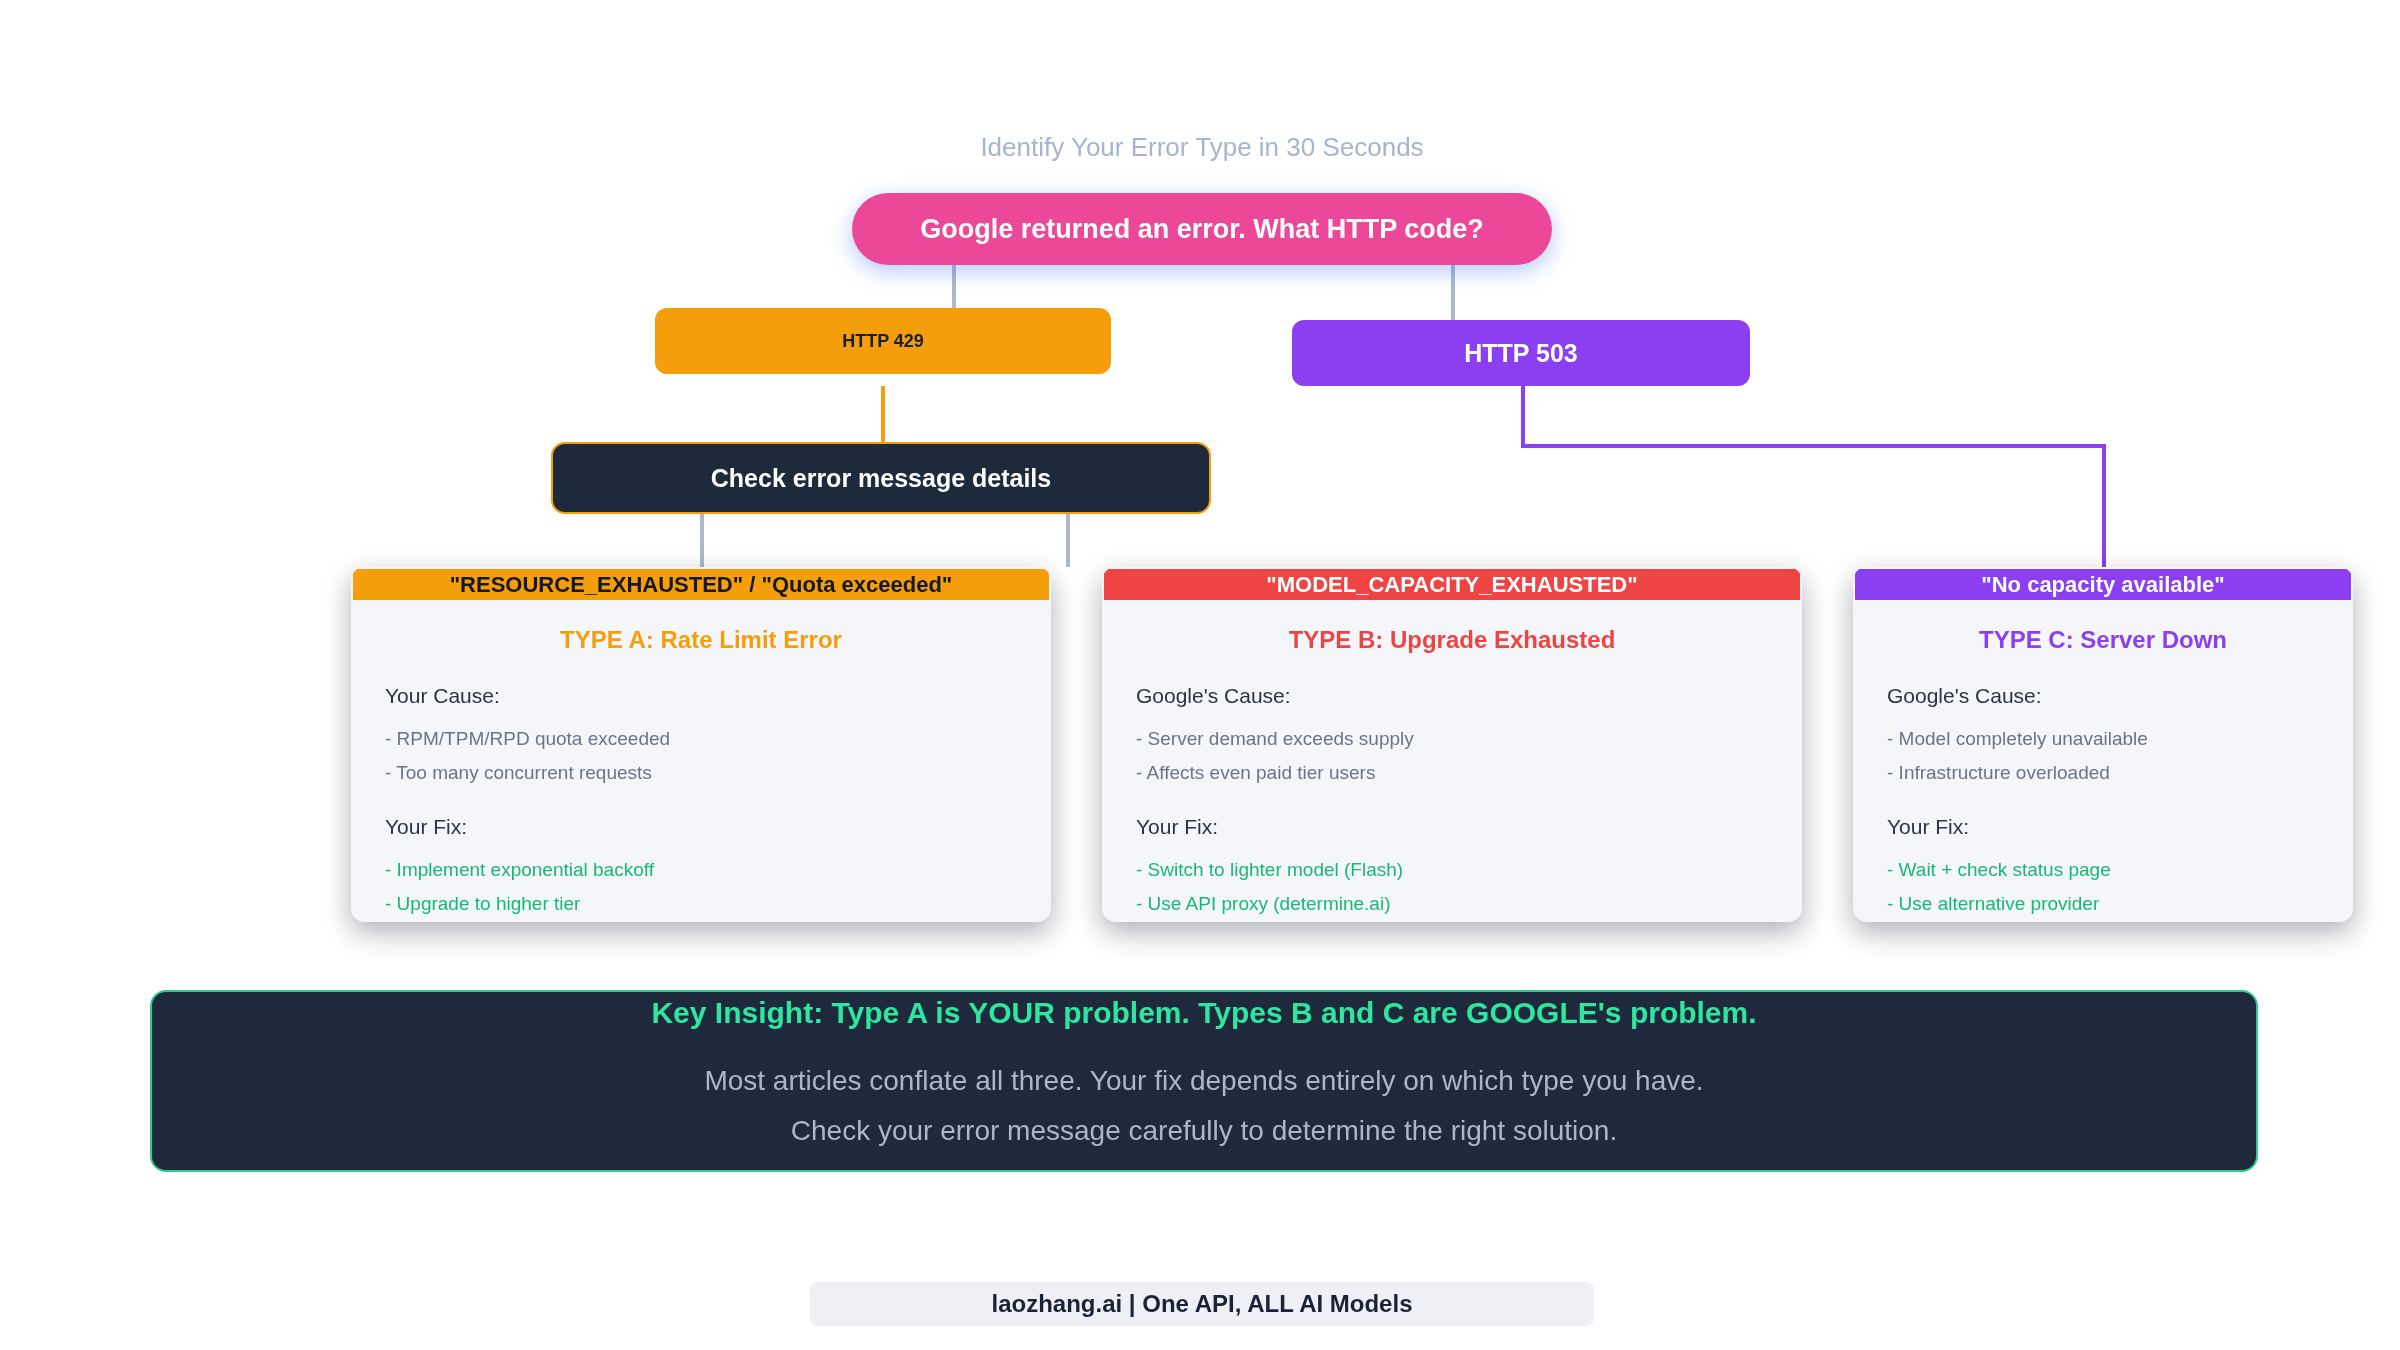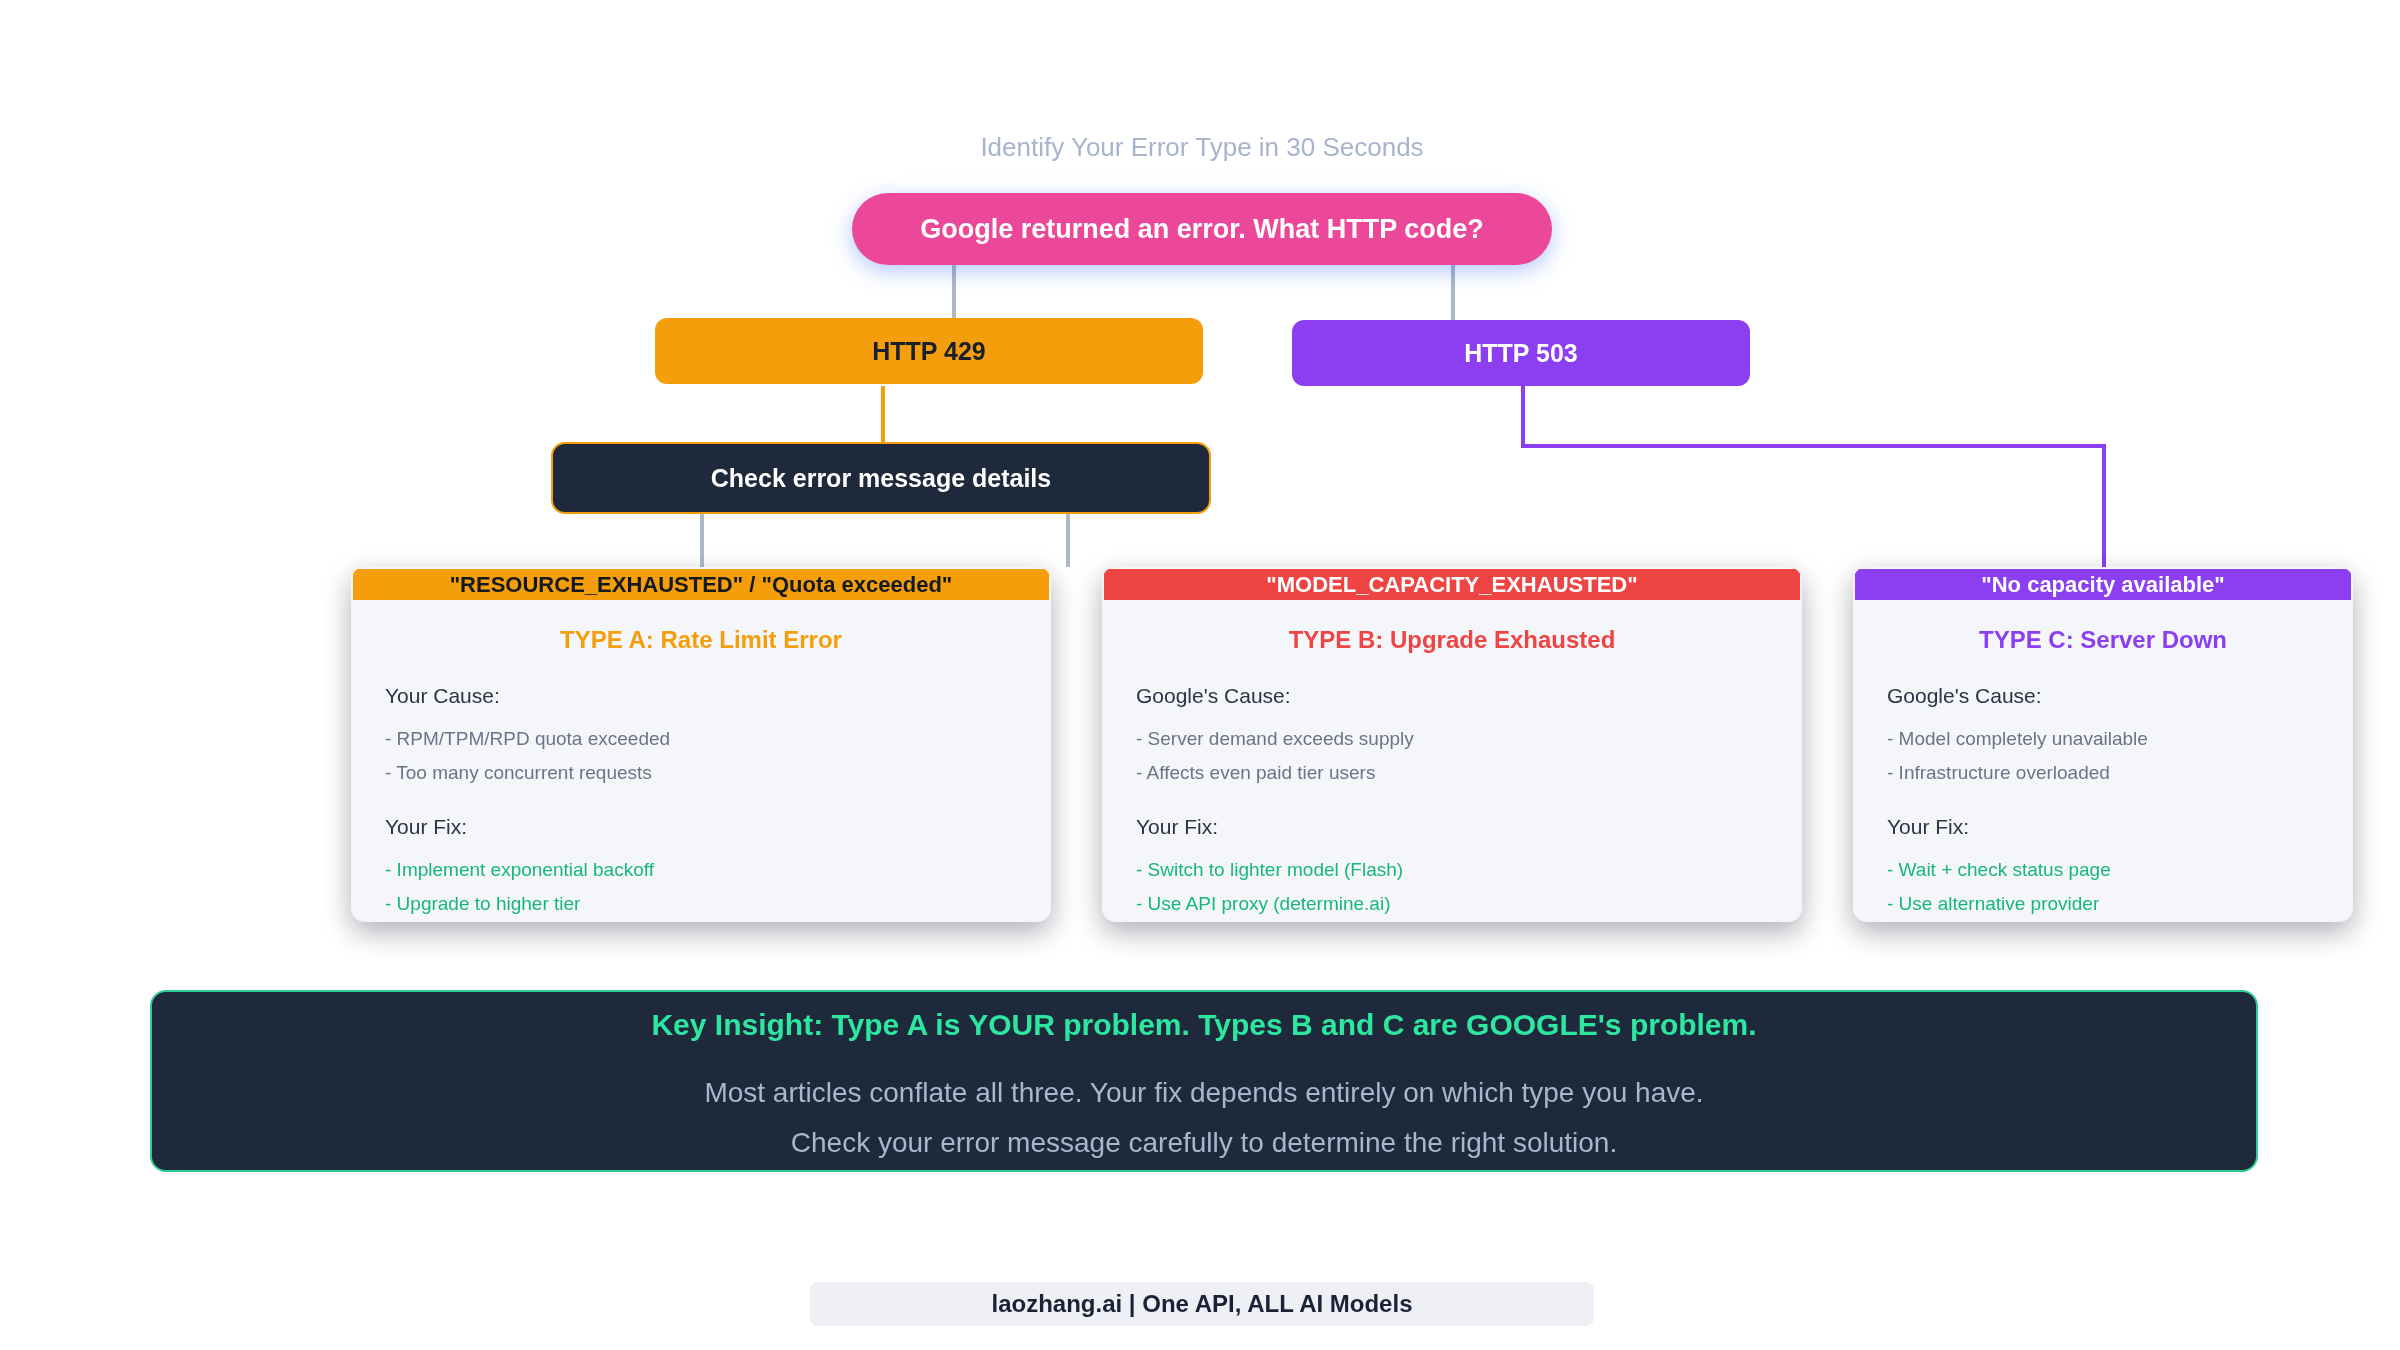--- a/index.html
+++ b/index.html
@@ -32,23 +32,23 @@
   
   .node { position:absolute; display:flex; align-items:center; justify-content:center; }
 
   .root-node {
     left:850px; top:191px; width:700px; height:72px;
     background:#ec4899; border-radius:36px;
     color:#ffffff; font-size:27px; font-weight:bold;
     box-shadow:0 6px 22px rgba(37,99,235,0.35);
   }
   .http429 {
-    left:653px; top:316px; width:548px; height:66px;
+    left:653px; top:306px; width:456px; height:66px;
     background:#f59e0b; border-radius:12px;
-    color:#1a1f2e; font-size:25px; font-weight:bold;
+    color:#1a1f2e; font-size:18px; font-weight:bold;
   }
   .http503 {
     left:1290px; top:318px; width:458px; height:66px;
     background:#8b3ff0; border-radius:12px;
     color:#ffffff; font-size:25px; font-weight:bold;
   }
   .check-node {
     left:549px; top:440px; width:660px; height:72px;
     background:#1e293b; border:2.5px solid #f59e0b; border-radius:14px;
     color:#ffffff; font-size:25px; font-weight:bold;
@@ -83,21 +83,21 @@
 
   .sec-label { font-size:21px; color:#2b3445; margin-bottom:12px; }
   .sec-label.fix { margin-top:24px; }
   .bullet { font-size:19px; color:#6b7487; line-height:1.55; }
   .bullet.fix { color:#17b877; }
 
   
   .insight {
     position:absolute; left:148px; top:988px; width:2108px; height:182px;
     background:#1e293b; border:2.5px solid #2ecc8f; border-radius:16px;
-    display:flex; flex-direction:column; align-items:center; justify-content:flex-end;
+    display:flex; flex-direction:column; align-items:center; justify-content:flex-start;
   }
   .insight-title {
     color:#2ee6a0; font-size:30px; font-weight:bold; margin-bottom:24px; text-align:center;
   }
   .insight-line { color:#aab6cc; font-size:28px; line-height:1.65; text-align:center; }
 
   
   .footer-badge {
     position:absolute; left:808px; top:1280px; width:784px; height:44px;
     background:#eef0f5; border-radius:8px;

